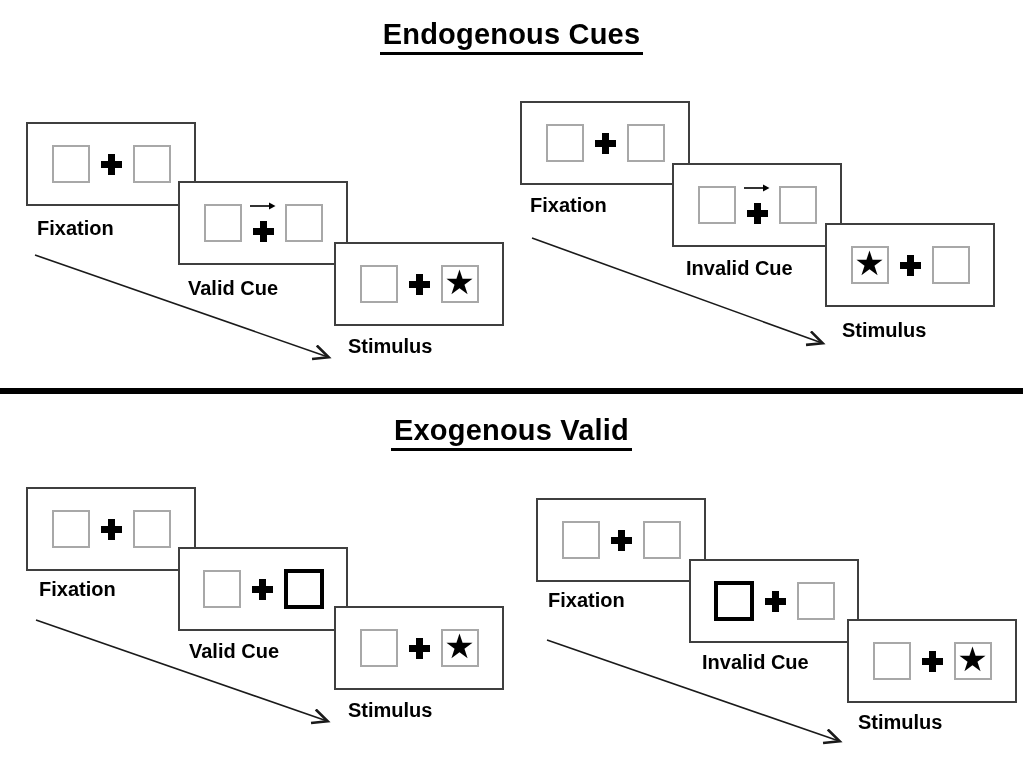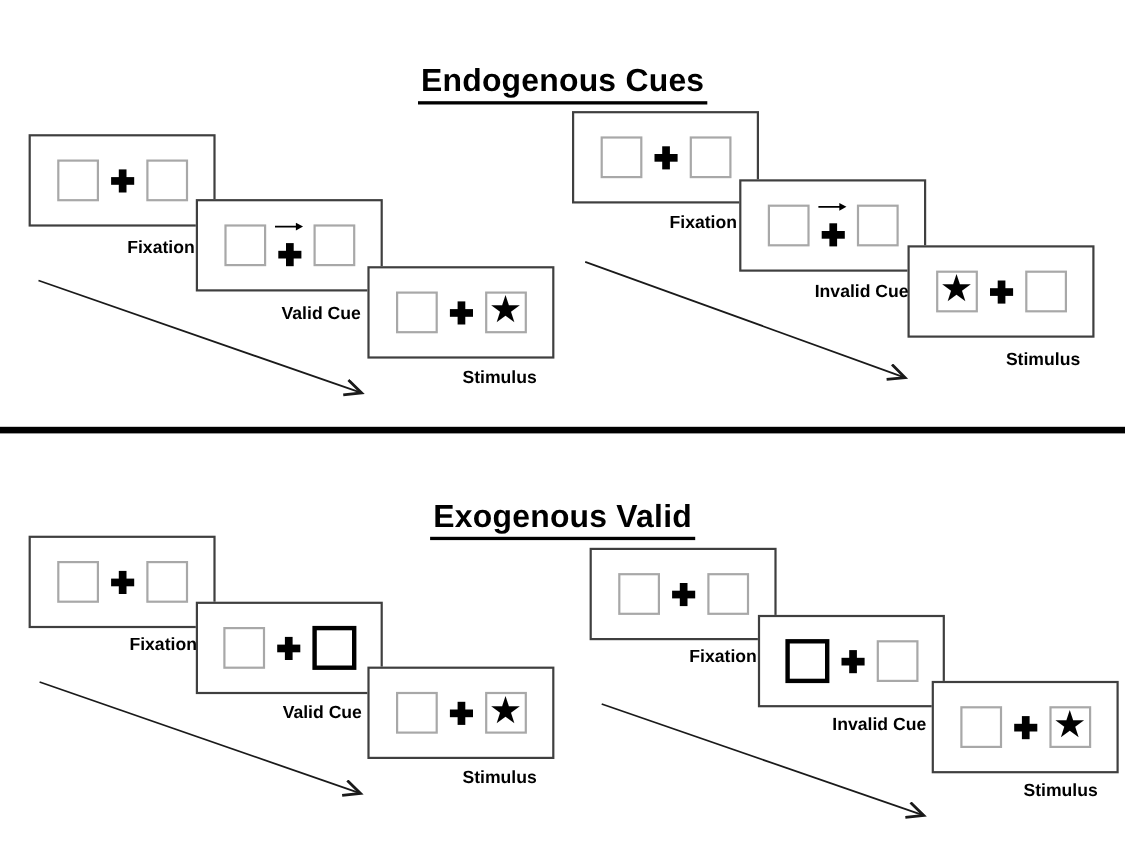--- a/index.html
+++ b/index.html
@@ -1,21 +1,21 @@
 <!DOCTYPE html>
 <html><head>
 <meta charset="utf-8">
 <style>
   * { margin:0; padding:0; box-sizing:border-box; }
   html,body { background:#ffffff; }
   body { font-family:"Liberation Sans", sans-serif; color:#000; }
   .page { position:relative; width:1023px; height:767px; background:#fff; overflow:hidden; }
 
   .title { position:absolute; left:0; width:100%; text-align:center;
-           font-size:29px; font-weight:bold; letter-spacing:0.2px; z-index:5;margin-top:40px; }
+           font-size:29px; font-weight:bold; letter-spacing:0.2px; z-index:5; }
   .title span { display:inline-block; border-bottom:3px solid #000; padding:0 3px 1px 3px; }
 
   .divider { position:absolute; left:0; top:388px; width:1023px; height:6px; background:#000; z-index:5; }
 
   .arrows { position:absolute; left:0; top:0; width:1023px; height:767px; z-index:0; }
   .arrows line { stroke:#1a1a1a; stroke-width:1.6; }
 
   .panel { position:absolute; width:170px; height:84px; background:#fff;
            border:2px solid #3f3f3f; display:flex; align-items:center;
            justify-content:center; gap:11px; }
@@ -28,21 +28,21 @@
 
   .plus { position:relative; width:21px; height:21px; flex:0 0 auto; }
   .plus::before { content:""; position:absolute; left:0; top:7px; width:21px; height:7px; background:#000; }
   .plus::after  { content:""; position:absolute; left:7px; top:0; width:7px; height:21px; background:#000; }
   .panel.cued .plus { transform:translateY(8px); }
 
   .cue-arrow { position:absolute; top:18px; left:50%; transform:translateX(-50%); }
   .cue-arrow line { stroke:#000; stroke-width:1.6; }
   .cue-arrow polygon { fill:#000; }
 
-  .label { position:absolute; width:140px; text-align:right; font-size:16px;
+  .label { position:absolute; width:140px; text-align:left; font-size:20px;
            font-weight:bold; z-index:4; white-space:nowrap; }
 </style>
 </head>
 <body>
 
 <div class="page">
 
   <svg class="arrows" viewBox="0 0 1023 767">
     <defs>
       <marker id="ah" markerWidth="14" markerHeight="12" refX="10" refY="5" orient="auto">

